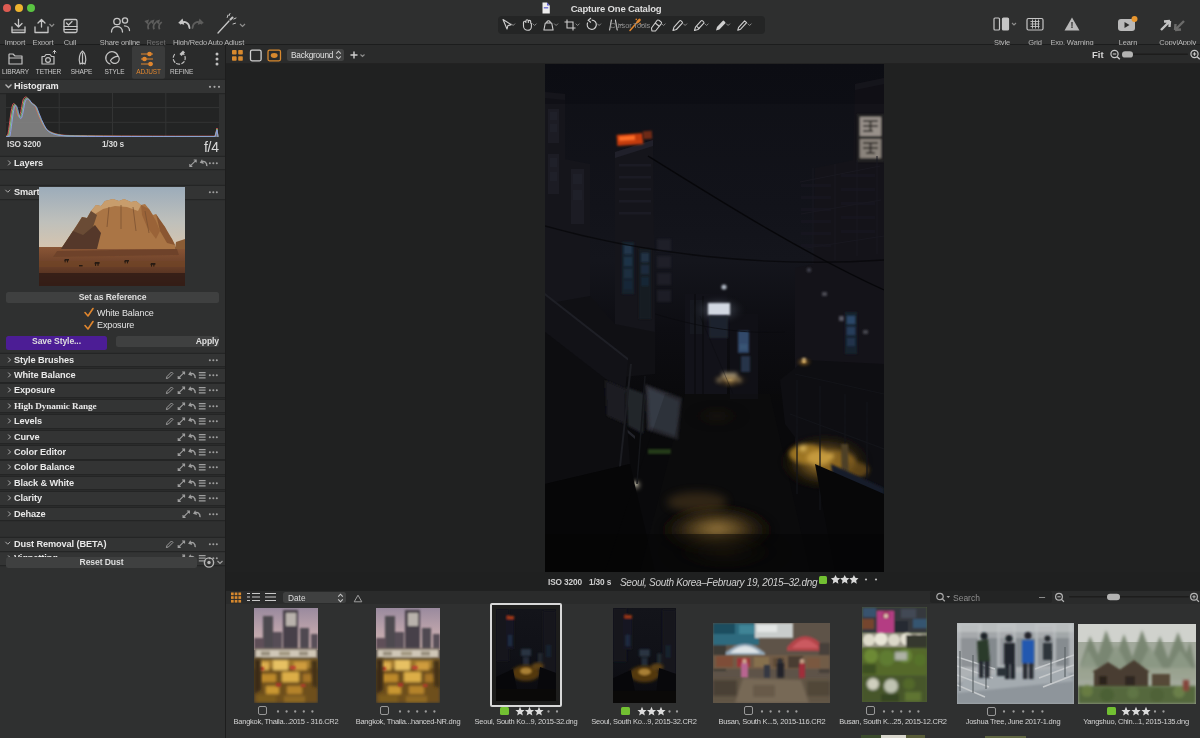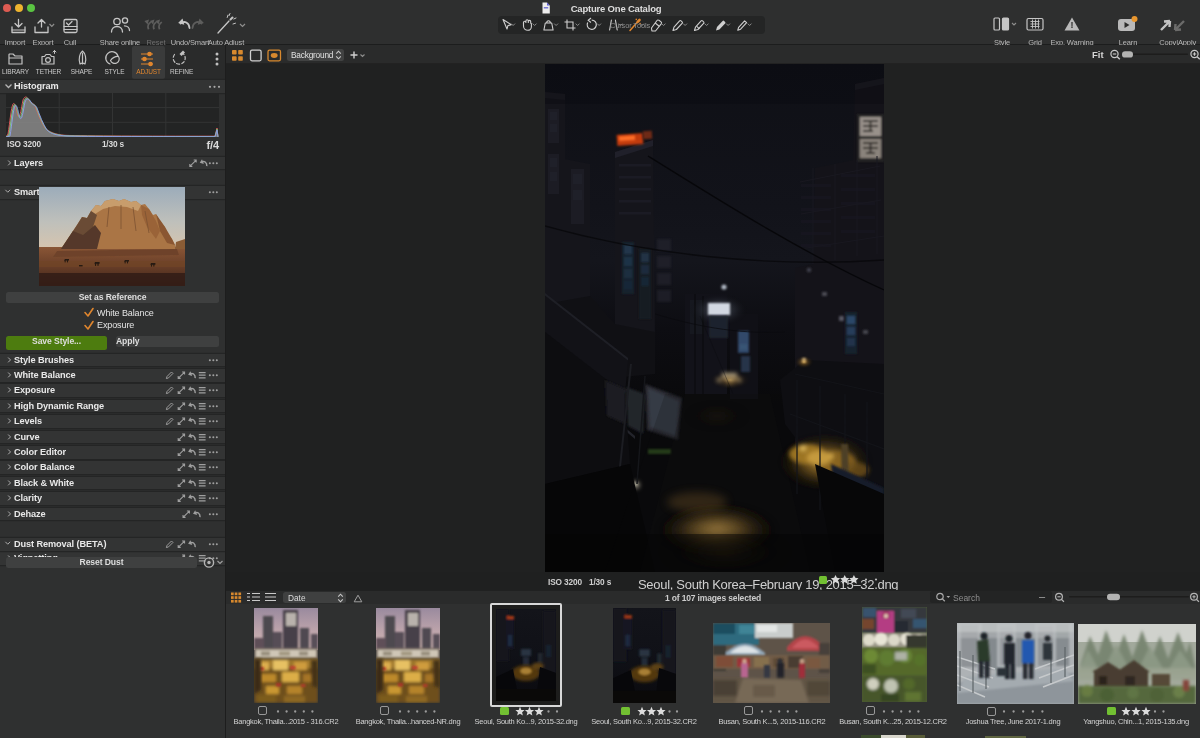--- a/index.html
+++ b/index.html
@@ -71,21 +71,21 @@
       <path d="M233 24 l2.5-0.8 M228 15 l-0.8 2.5 M236 18 l-2.2 1 M230 13.5 l-1 2.2" stroke-width="1"></path>
     </g>
     <path d="M240 24 l2.5 2.5 l2.5-2.5" stroke="#8e8e8d" stroke-width="1.2" fill="none"></path>
     <path d="M49.5 24 l2.3 2.3 l2.3-2.3" stroke="#8e8e8d" stroke-width="1.2" fill="none"></path>
   </svg>
   <div class="lbl abs" style="left:-17px;top:37.5px;width:64px;">Import</div>
   <div class="lbl abs" style="left:11px;top:37.5px;width:64px;">Export</div>
   <div class="lbl abs" style="left:38px;top:37.5px;width:64px;">Cull</div>
   <div class="lbl abs" style="left:88px;top:37.5px;width:64px;">Share online</div>
   <div class="lbl abs dim" style="left:124px;top:37.5px;width:64px;">Reset</div>
-  <div class="lbl abs" style="left:158px;top:37.5px;width:64px;">Undo/Smart</div>
+  <div class="lbl abs" style="left:158px;top:37.5px;width:64px;">High/Redo</div>
   <div class="lbl abs" style="left:194px;top:37.5px;width:64px;">Auto Adjust</div>
 
   <div class="abs" style="left:498px;top:16px;width:267px;height:18px;background:#242525;border-radius:4px;"></div>
   <svg class="abs" style="left:498px;top:16px;" width="267" height="18" viewBox="0 0 267 18">
 
     <g transform="translate(7.5,9)" stroke="#cfcfcf" fill="none" stroke-width="1.1" stroke-linejoin="round">
       <path d="M-2.5 -5.5 L1.5 4 L2.4 0.6 L5.8 -0.4 Z"></path>
     </g>
 
     <g transform="translate(29,9)" stroke="#cfcfcf" fill="none" stroke-width="1.1" stroke-linecap="round">
@@ -261,21 +261,21 @@
       <path d="M0 44 L2 42 C4 30 6 16 8 12 C10 9 11 18 13 24 C15 27 16 18 18 8 C20 3 22 5 24 8 C26 12 28 10 30 14 C33 22 36 30 40 36 C44 40 50 42 60 42.6 C80 43.3 140 43.4 205 43.4 L209 43.4 L211 36 L212 44 Z" fill="#8a8a8a" opacity="0.85"></path>
       <g fill="none" stroke-width="1" opacity="0.95">
         <path d="M0 44 L2 41 C4 29 5 15 7 11 C9 8 10 17 12 23 C14 26 15 17 17 7 C19 2 21 4 23 7 C25 11 27 9 29 13 C32 21 35 29 39 35 C43 39 49 41.5 59 42.3 C80 43.1 140 43.2 205 43.2 L209 43.2 L211 35 L212 43.6" stroke="#e05a5a"></path>
         <path d="M0 44 L3 42 C5 30 6 16 8 12 C10 9 11 18 13 24 C15 27 16 18 18 8 C20 3 22 5 24 8 C26 12 28 10 30 14 C33 22 36 30 40 36 C44 40 50 42 60 42.7 C80 43.4 140 43.5 205 43.5 L209 43.5 L211 36 L212 43.8" stroke="#7fc97f"></path>
         <path d="M0 44 L4 43 C6 31 7 17 9 13 C11 10 12 19 14 25 C16 28 17 19 19 9 C21 4 23 6 25 9 C27 13 29 11 31 15 C34 23 37 31 41 37 C45 41 51 42.5 61 43 C80 43.6 140 43.7 205 43.7 L209 43.7 L211 37 L212 44" stroke="#8f9fe8"></path>
       </g>
     </svg>
   </div>
   <div class="abs" style="left:7px;top:138.5px;font-size:8.3px;letter-spacing:-0.15px;font-weight:bold;color:#dadada;">ISO 3200</div>
   <div class="abs" style="left:95px;top:138.5px;width:36px;text-align:center;font-size:8.3px;letter-spacing:-0.15px;font-weight:bold;color:#dadada;">1/30 s</div>
-  <div class="abs" style="left:195px;top:138.5px;width:24px;text-align:right;font-size:11px;letter-spacing:-0.15px;font-weight:bold;color:#dadada;">f/4</div>
+  <div class="abs" style="left:195px;top:138.5px;width:24px;text-align:right;font-size:14px;letter-spacing:-0.15px;font-weight:normal;color:#dadada;">f/4</div>
 
   <svg width="0" height="0" style="position:absolute;">
     <defs>
       <g id="ic-pencil" stroke="#9f9f9f" stroke-width="1" fill="none">
         <path d="M-3.5 3.5 l0.7-2.2 l4.6-4.6 l1.5 1.5 l-4.6 4.6 z"></path>
       </g>
       <g id="ic-diag" stroke="#9f9f9f" stroke-width="1.1" fill="none">
         <path d="M0.7 -3.3 h2.6 v2.6 M3.3 -3.3 L-3.3 3.3 M-0.7 3.3 h-2.6 v-2.6"></path>
       </g>
       <g id="ic-undo">
@@ -376,22 +376,22 @@
 
   <svg class="abs" style="left:83px;top:307px;" width="12" height="11" viewBox="0 0 12 11">
       <path d="M2 5.5 l3 3.5 l5-7.5" stroke="#e0862e" stroke-width="1.6" fill="none" stroke-linecap="round" stroke-linejoin="round"></path>
     </svg>
   <div class="abs" style="left:97px;top:307.5px;font-size:9px;letter-spacing:-0.1px;color:#e4e4e4;">White Balance</div>
   <svg class="abs" style="left:83px;top:319.5px;" width="12" height="11" viewBox="0 0 12 11">
       <path d="M2 5.5 l3 3.5 l5-7.5" stroke="#e0862e" stroke-width="1.6" fill="none" stroke-linecap="round" stroke-linejoin="round"></path>
     </svg>
   <div class="abs" style="left:97px;top:320px;font-size:9px;letter-spacing:-0.1px;color:#e4e4e4;">Exposure</div>
 
-  <div class="abs" style="left:6px;top:335.5px;width:101px;height:14px;background:#4d7c0f;border-radius:2.5px;color:#dedede;font-size:8.6px;letter-spacing:-0.1px;font-weight:bold;text-align:center;line-height:11px;">Save Style...</div>
-  <div class="abs" style="left:116px;top:335.5px;width:103px;height:11px;background:#3f4040;border-radius:2.5px;color:#dedede;font-size:8.6px;letter-spacing:-0.1px;font-weight:bold;text-align:left;line-height:11px;">Apply</div>
+  <div class="abs" style="left:6px;top:335.5px;width:101px;height:14px;background:#4c1d95;border-radius:2.5px;color:#dedede;font-size:8.6px;letter-spacing:-0.1px;font-weight:bold;text-align:center;line-height:11px;">Save Style...</div>
+  <div class="abs" style="left:116px;top:335.5px;width:103px;height:11px;background:#3f4040;border-radius:2.5px;color:#dedede;font-size:8.6px;letter-spacing:-0.1px;font-weight:bold;text-align:right;line-height:11px;">Apply</div>
 
   <div class="prow" style="top:353.6px;">
     <svg class="chev" width="12" height="13" viewBox="0 0 12 13">
         <use href="#ic-chev-r" x="7" y="6.4"></use>
       </svg>
     <span class="tx">Style Brushes</span>
     <svg class="ricons" width="60" height="13" viewBox="0 0 60 13">
         <use href="#ic-dots" x="51" y="6.4"></use>
       </svg>
   </div>
@@ -414,21 +414,21 @@
       </svg>
     <span class="tx">Exposure</span>
     <svg class="ricons" width="60" height="13" viewBox="0 0 60 13">
         <use href="#ic-pencil" x="6" y="6.4"></use>
         <use href="#ic-diag" x="18" y="6.4"></use>
         <use href="#ic-undo" x="29" y="6.6"></use>
         <use href="#ic-preset" x="39.5" y="6.4"></use>
         <use href="#ic-dots" x="51" y="6.4"></use>
       </svg>
   </div>
-  <div class="prow" style="top:399.8px;">
+  <div class="prow" style="top:399.8px;font-family:Liberation Serif, serif;">
     <svg class="chev" width="12" height="13" viewBox="0 0 12 13">
         <use href="#ic-chev-r" x="7" y="6.4"></use>
       </svg>
     <span class="tx">High Dynamic Range</span>
     <svg class="ricons" width="60" height="13" viewBox="0 0 60 13">
         <use href="#ic-pencil" x="6" y="6.4"></use>
         <use href="#ic-diag" x="18" y="6.4"></use>
         <use href="#ic-undo" x="29" y="6.6"></use>
         <use href="#ic-preset" x="39.5" y="6.4"></use>
         <use href="#ic-dots" x="51" y="6.4"></use>
@@ -820,21 +820,21 @@
     <path d="M339 430 L270 400 L290 508 L339 508 Z" fill="#070708"></path>
 
     <rect x="0" y="0" width="339" height="40" fill="#0a0a0d" opacity="0.35"></rect>
     <rect x="0" y="470" width="339" height="38" fill="#040404" opacity="0.5"></rect>
   </svg>
   </div>
 
   <div class="abs" style="left:226px;top:572px;width:974px;height:18px;background:#1f2020;"></div>
   <div class="abs" style="left:548px;top:576.5px;font-size:8.3px;letter-spacing:-0.15px;font-weight:bold;color:#cfcfcf;">ISO 3200</div>
   <div class="abs" style="left:589px;top:576.5px;font-size:8.3px;letter-spacing:-0.15px;font-weight:bold;color:#cfcfcf;">1/30 s</div>
-  <div class="abs" style="left:638px;top:576.5px;font-size:13px;letter-spacing:-0.3px;color:#cfcfcf;">Seoul, South Korea–February 19, 2015–32.dng</div>
+  <div class="abs" style="left:620px;top:576.5px;font-size:10px;letter-spacing:-0.3px;color:#cfcfcf;font-style:italic;">Seoul, South Korea–February 19, 2015–32.dng</div>
   <div class="abs" style="left:819px;top:575.5px;width:8px;height:8px;border-radius:1.5px;background:#72c032;"></div>
   <svg class="abs" style="left:830px;top:574px;" width="52" height="11" viewBox="0 0 52 11">
     <g fill="#d9d9d9">
       <path d="M6 1 l1.5 3.2 3.5 0.4 -2.6 2.4 0.7 3.5 -3.1-1.8 -3.1 1.8 0.7-3.5 -2.6-2.4 3.5-0.4 z" transform="scale(0.92) translate(0,0)"></path>
       <path d="M16 1 l1.5 3.2 3.5 0.4 -2.6 2.4 0.7 3.5 -3.1-1.8 -3.1 1.8 0.7-3.5 -2.6-2.4 3.5-0.4 z" transform="scale(0.92)"></path>
       <path d="M26 1 l1.5 3.2 3.5 0.4 -2.6 2.4 0.7 3.5 -3.1-1.8 -3.1 1.8 0.7-3.5 -2.6-2.4 3.5-0.4 z" transform="scale(0.92)"></path>
     </g>
     <circle cx="36" cy="5.5" r="1.1" fill="#bdbdbd"></circle>
     <circle cx="46" cy="5.5" r="1.1" fill="#bdbdbd"></circle>
   </svg>
@@ -859,21 +859,20 @@
   </svg>
   <div class="abs" style="left:283px;top:591.5px;width:63px;height:11.5px;background:#3f4040;border-radius:2.5px;">
     <span style="position:absolute;left:5px;top:1px;font-size:8.3px;color:#dcdcdc;">Date</span>
     <svg style="position:absolute;right:2px;top:1px;" width="7" height="10" viewBox="0 0 7 10">
       <path d="M1.2 3.6 L3.5 1.2 L5.8 3.6 M1.2 6.4 L3.5 8.8 L5.8 6.4" stroke="#c9c9c9" stroke-width="1.1" fill="none"></path>
     </svg>
   </div>
   <svg class="abs" style="left:353px;top:593.5px;" width="10" height="9" viewBox="0 0 10 9">
       <path d="M5 1.2 L8.8 7.8 H1.2 Z" stroke="#9f9f9f" stroke-width="1" fill="none"></path>
     </svg>
-  <div class="abs" style="left:500px;top:592.5px;width:426px;text-align:center;font-size:8.5px;letter-spacing:-0.15px;font-weight:bold;color:#cdcdcd;">1 of 107 images selected</div>
 
   <div class="abs" style="left:930px;top:591px;width:122px;height:12px;background:#232424;border-radius:2.5px;"></div>
   <svg class="abs" style="left:935px;top:592px;" width="16" height="11" viewBox="0 0 16 11">
     <circle cx="5" cy="4.5" r="3.2" stroke="#a9a9a9" stroke-width="1.2" fill="none"></circle>
     <path d="M7.4 6.9 l2.4 2.4" stroke="#a9a9a9" stroke-width="1.3"></path>
     <path d="M11.5 4 l1.8 2 l1.8-2" fill="#a9a9a9"></path>
   </svg>
   <div class="abs" style="left:953px;top:593px;font-size:8.5px;color:#8f8f8f;">Search</div>
   <div class="abs" style="left:1039px;top:590px;font-size:11px;color:#a9a9a9;">–</div>
   <svg class="abs" style="left:1054px;top:592px;" width="146" height="11" viewBox="0 0 146 11">

